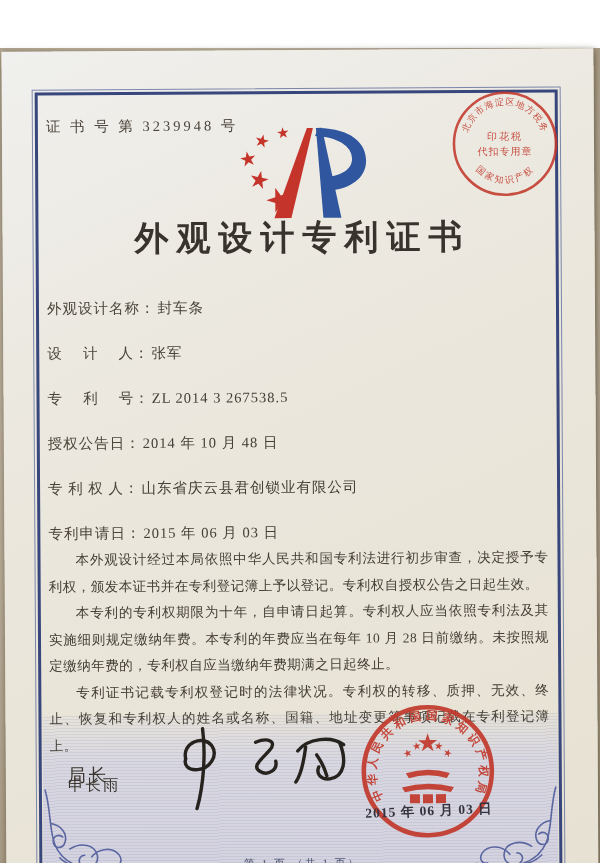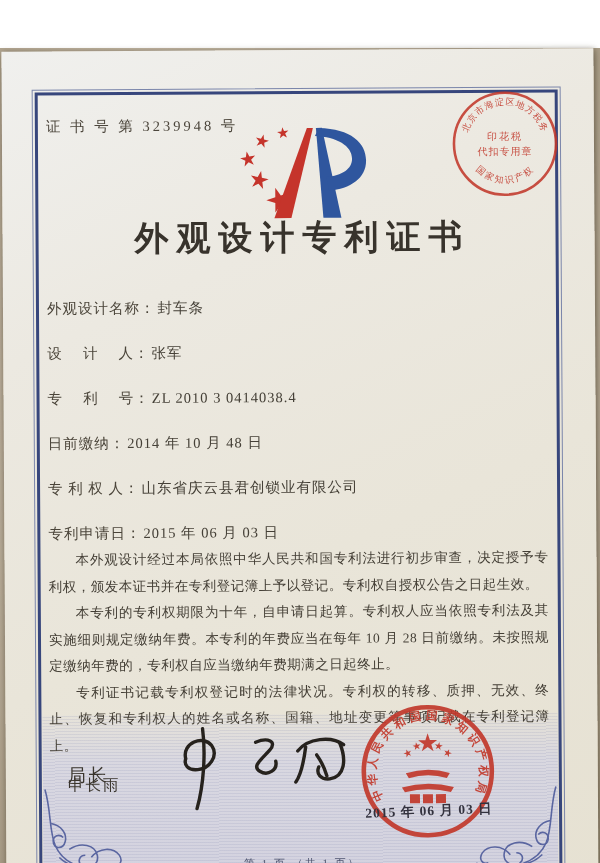--- a/index.html
+++ b/index.html
@@ -129,24 +129,24 @@
     <div class="cert-title">外观设计专利证书</div>
 
     <div class="fields">
       <div class="field-row">
         <span class="lbl">外观设计名称：</span><span class="val">封车条</span>
       </div>
       <div class="field-row">
         <span class="lbl">设　 计 　人：</span><span class="val">张军</span>
       </div>
       <div class="field-row">
-        <span class="lbl">专　 利 　号：</span><span class="val">ZL 2010 3 0414038.4</span>
-      </div>
-      <div class="field-row">
-        <span class="lbl">日前缴纳：</span><span class="val">2014 年 10 月 48 日</span>
+        <span class="lbl">专　 利 　号：</span><span class="val">ZL 2014 3 267538.5</span>
+      </div>
+      <div class="field-row">
+        <span class="lbl">授权公告日：</span><span class="val">2014 年 10 月 48 日</span>
       </div>
       <div class="field-row">
         <span class="lbl">专 利 权 人：</span><span class="val">山东省庆云县君创锁业有限公司</span>
       </div>
       <div class="field-row">
         <span class="lbl">专利申请日：</span><span class="val">2015 年 06 月 03 日</span>
       </div>
     </div>
 
     <div class="body-text">

